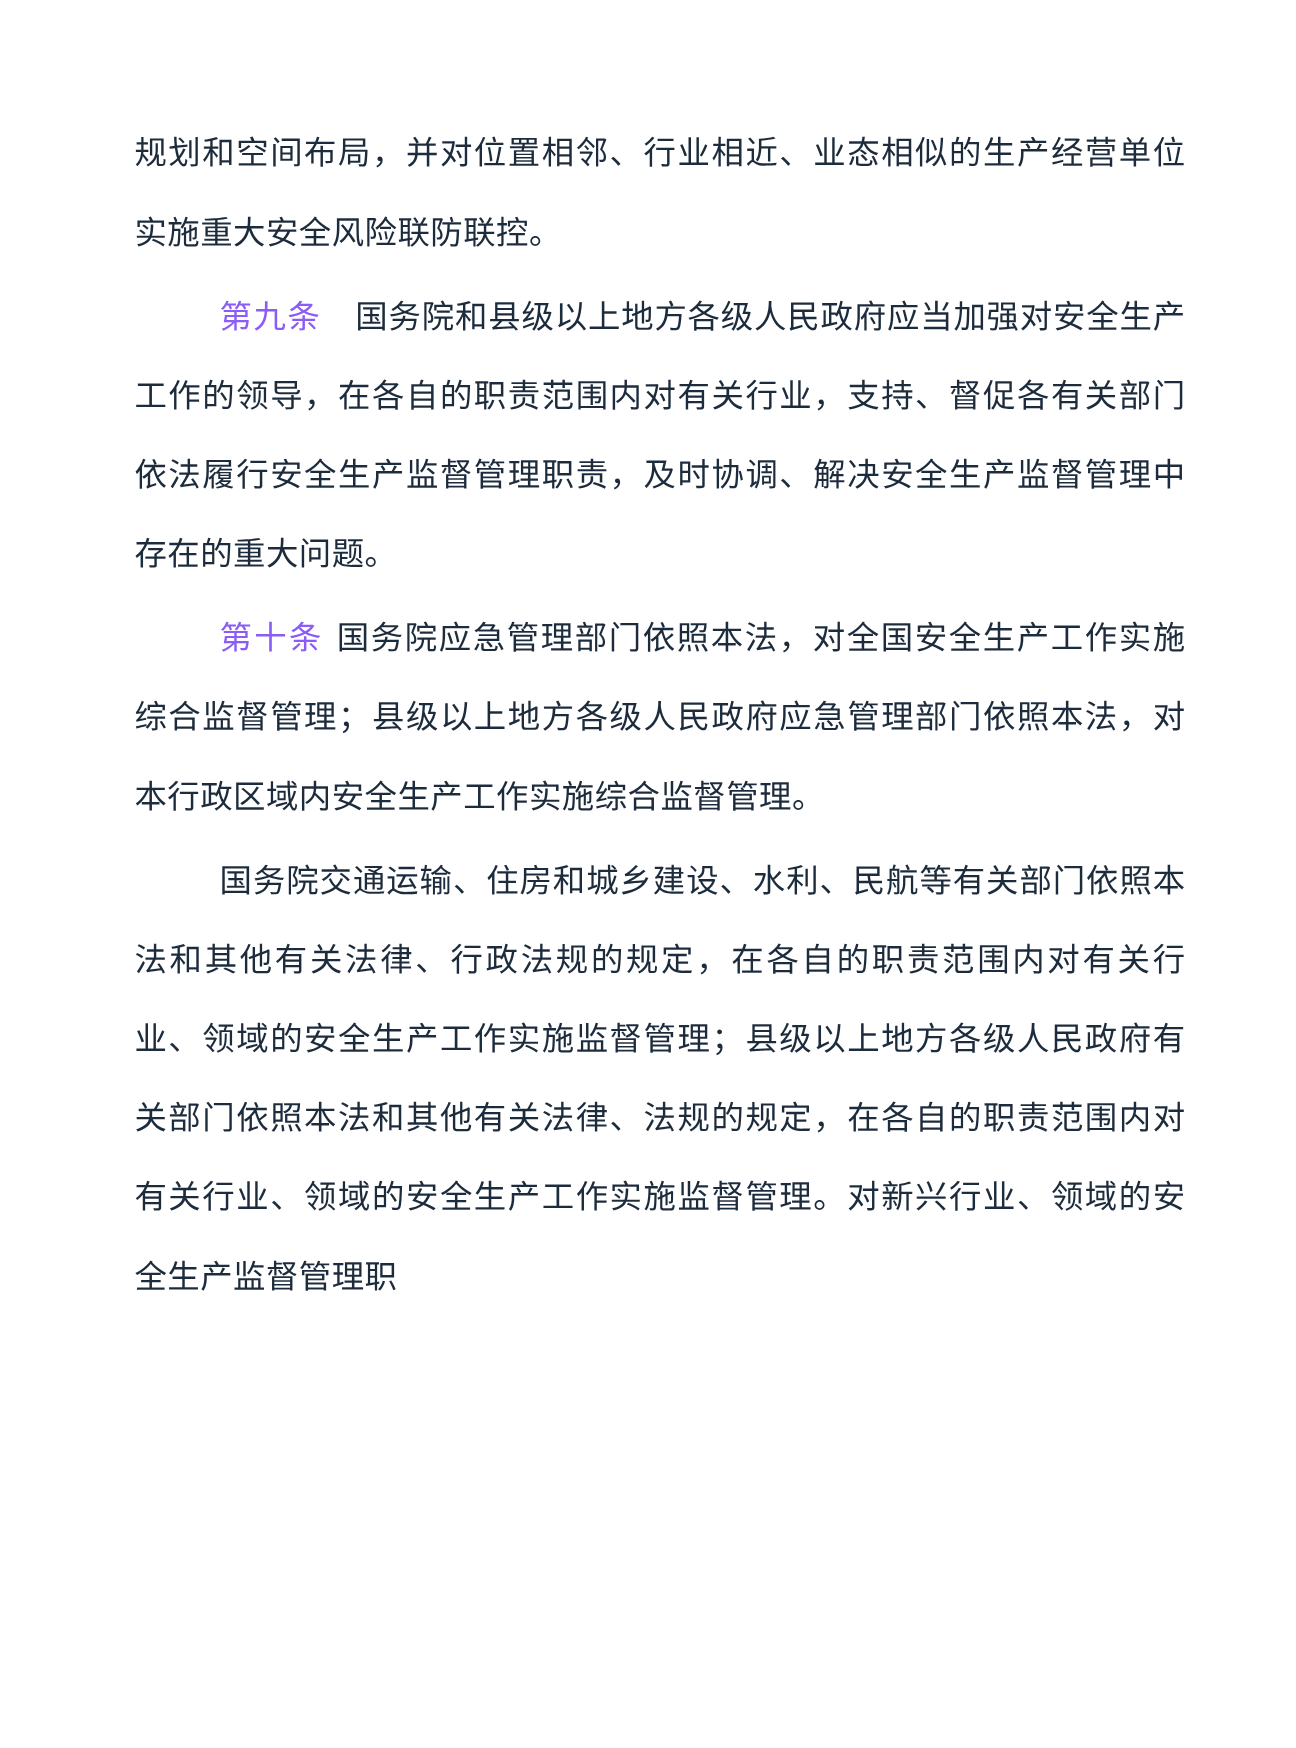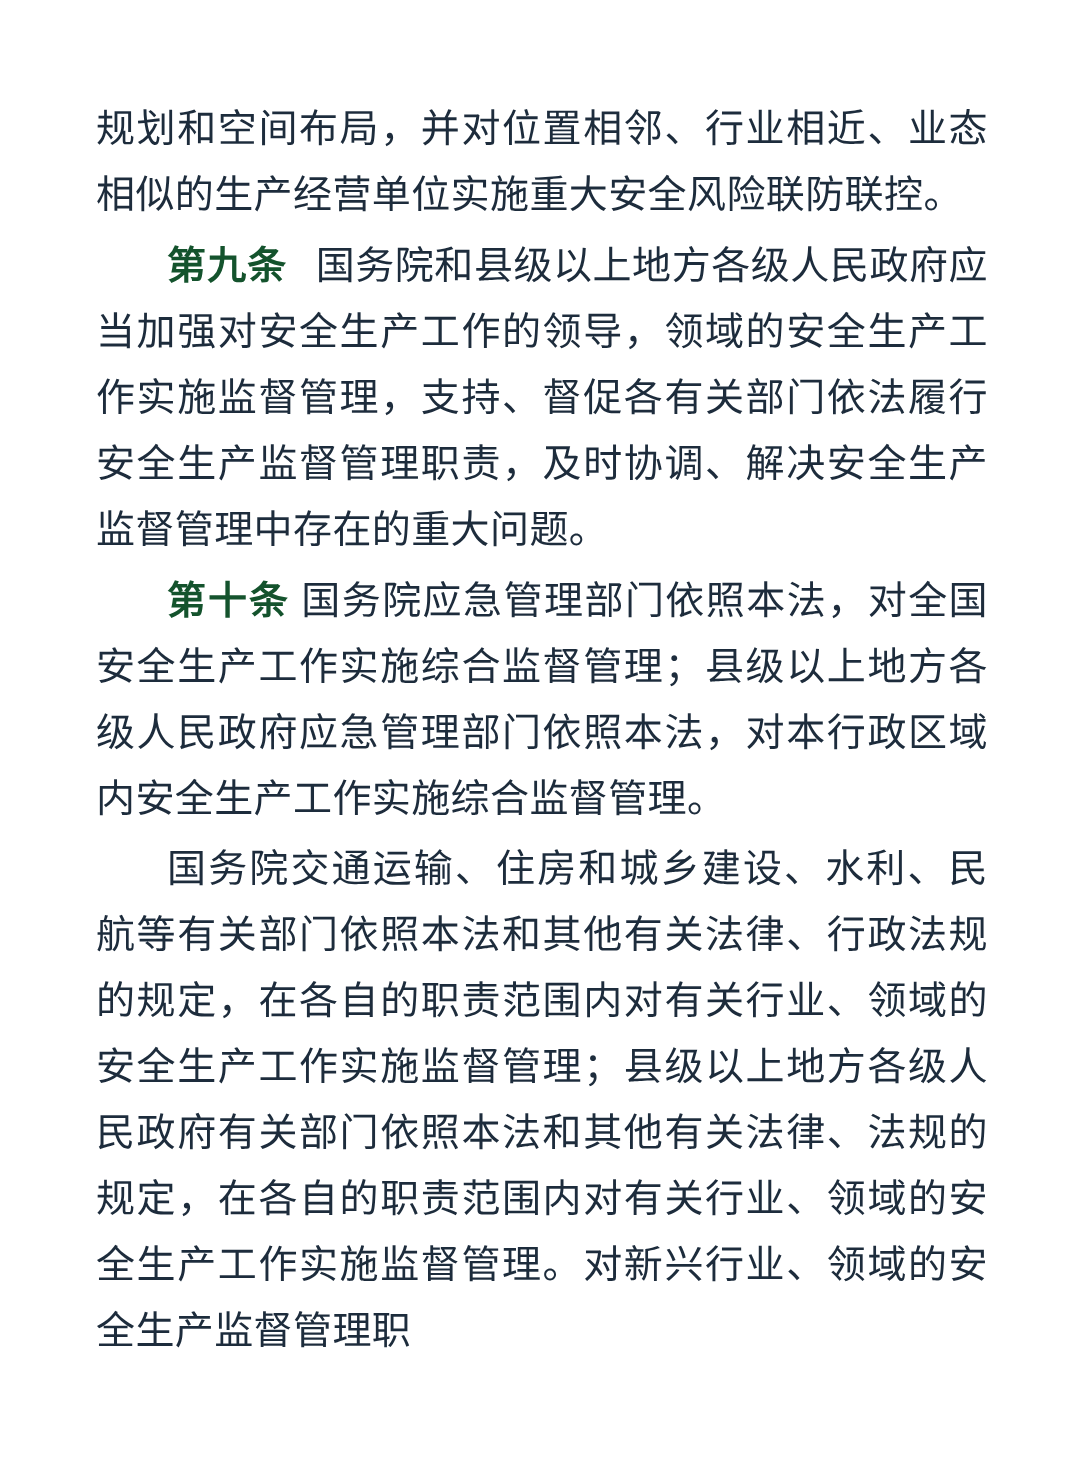--- a/index.html
+++ b/index.html
@@ -20,35 +20,35 @@
     width: 1080px;
     height: 1457px;
     padding: 96px 92px 40px 96px;
     background: #ffffff;
     position: relative;
   }
   .doc-body {
     width: 892px;
   }
   p.para {
-    margin: 0 0 4px 0;
-    font-size: 39px;
+    margin: 0 0 4px 16px;
+    font-size: 27px;
     line-height: 66px;
     letter-spacing: 0.4px;
     text-align: justify;
     text-justify: inter-ideograph;
     color: #1d2c3c;
     font-weight: 500;
   }
   p.indent {
     text-indent: 71px;
   }
   .article-label {
-    font-weight: 700;
-    color: #14532d;
+    font-weight: 400;
+    color: #8b5cf6;
     letter-spacing: 1px;
   }
   .gap-after-label {
     display: inline-block;
     width: 28px;
   }
   .gap-small {
     display: inline-block;
     width: 10px;
   }
@@ -57,21 +57,21 @@
 <body>
 
 <div class="page">
   <div class="doc-body">
 
     <p class="para">
       <span>规划和空间布局，并对位置相邻、行业相近、业态相似的生产经营单位实施重大安全风险联防联控。</span>
     </p>
 
     <p class="para indent">
-      <span class="article-label">第九条</span><span class="gap-after-label"></span><span>国务院和县级以上地方各级人民政府应当加强对安全生产工作的领导，领域的安全生产工作实施监督管理，支持、督促各有关部门依法履行安全生产监督管理职责，及时协调、解决安全生产监督管理中存在的重大问题。</span>
+      <span class="article-label">第九条</span><span class="gap-after-label"></span><span>国务院和县级以上地方各级人民政府应当加强对安全生产工作的领导，在各自的职责范围内对有关行业，支持、督促各有关部门依法履行安全生产监督管理职责，及时协调、解决安全生产监督管理中存在的重大问题。</span>
     </p>
 
 
     <p class="para indent">
       <span class="article-label">第十条</span><span class="gap-small"></span><span>国务院应急管理部门依照本法，对全国安全生产工作实施综合监督管理；县级以上地方各级人民政府应急管理部门依照本法，对本行政区域内安全生产工作实施综合监督管理。</span>
     </p>
 
     <p class="para indent">
       <span>国务院交通运输、住房和城乡建设、水利、民航等有关部门依照本法和其他有关法律、行政法规的规定，在各自的职责范围内对有关行业、领域的安全生产工作实施监督管理；县级以上地方各级人民政府有关部门依照本法和其他有关法律、法规的规定，在各自的职责范围内对有关行业、领域的安全生产工作实施监督管理。对新兴行业、领域的安全生产监督管理职</span>
     </p>

